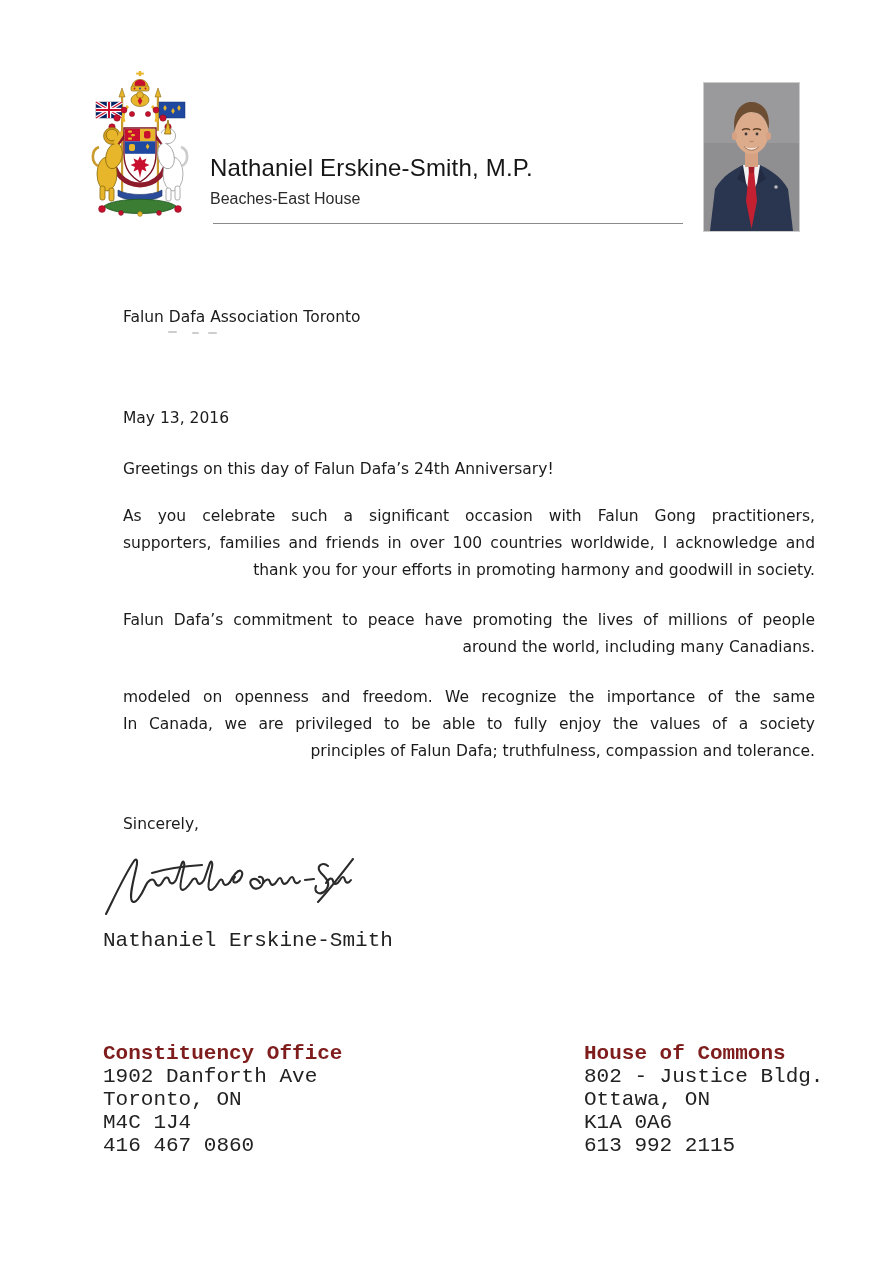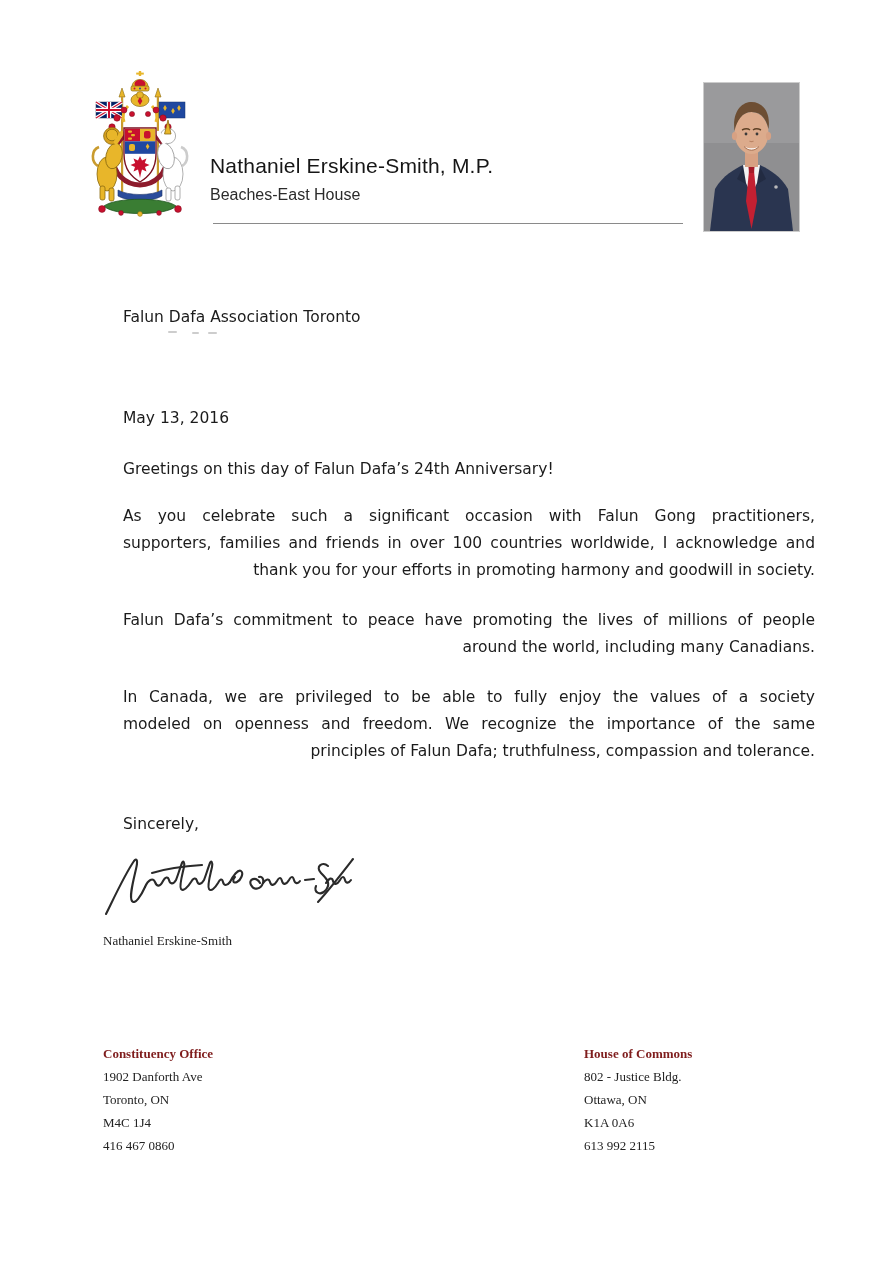--- a/index.html
+++ b/index.html
@@ -11,41 +11,41 @@
     background: #ffffff;
     font-family: "DejaVu Sans", sans-serif;
     color: #1b1b1b;
     overflow: hidden;
   }
   .abs { position: absolute; }
 
   
   .hdr-name {
     font-family: "Liberation Sans", sans-serif;
-    font-size: 21px; color: #161616; letter-spacing: 0.2px;
+    font-size: 24px; color: #161616; letter-spacing: 0.2px;
   }
   .hdr-riding {
     font-family: "Liberation Sans", sans-serif;
     font-size: 16px; color: #2b2b2b; margin-top: 8px;
   }
   .hdr-rule { background: #8a8a8a; height: 1px; }
 
   
   .body-text { font-size: 15.5px; line-height: 27px; color: #1b1b1b; margin-left: 20px; }
   .para { width: 692px; }
   .jline { text-align: justify; text-align-last: justify; text-justify: inter-word; }
   .lline { text-align: right; }
 
   
   .redact-mark { position: absolute; height: 2px; background: #cdcdcd; border-radius: 1px; }
 
   
   .footer-col {
-    font-family: Liberation Serif, serif;
-    font-size: 13px; line-height: 23px; color: #222222;
+    font-family: Liberation Mono, monospace;
+    font-size: 21px; line-height: 23px; color: #222222;
   }
   .footer-title { font-weight: bold; color: #7f1d1d; }
 
   .photo-frame { border: 1px solid #cccccc; }
 </style>
 </head>
 <body>
 
 <div class="page">
 
@@ -218,22 +218,22 @@
     <div class="jline">supporters, families and friends in over 100 countries worldwide, I acknowledge and</div>
     <div class="lline">thank you for your efforts in promoting harmony and goodwill in society.</div>
   </div>
 
   <div class="abs body-text para" style="left:103px; top:607px;">
     <div class="jline">Falun Dafa’s commitment to peace have promoting the lives of millions of people</div>
     <div class="lline">around the world, including many Canadians.</div>
   </div>
 
   <div class="abs body-text para" style="left:103px; top:684px;">
+    <div class="jline">modeled on openness and freedom. We recognize the importance of the same</div>
     <div class="jline">In Canada, we are privileged to be able to fully enjoy the values of a society</div>
-    <div class="jline">modeled on openness and freedom. We recognize the importance of the same</div>
     <div class="lline">principles of Falun Dafa; truthfulness, compassion and tolerance.</div>
   </div>
 
   <div class="abs body-text" style="left:103px; top:811px;">Sincerely,</div>
 
   <div class="abs" style="left:100px; top:852px; width:265px; height:70px;">
     <svg width="265" height="70" viewBox="0 0 265 70" xmlns="http://www.w3.org/2000/svg" fill="none" stroke="#2a2a2a" stroke-width="2.1" stroke-linecap="round" stroke-linejoin="round">
       <path d="M6,62 C13,48 25,22 34,9 C37,5 38,9 36,17 C33,30 29,45 32,49 C35,53 41,44 45,35"></path>
       <path d="M45,35 C48,28 53,25 55,30 C57,35 60,35 63,29 C65,25 68,24 69,28 C70,32 73,33 76,28 C78,23 80,16 82,11 C83,8 85,10 84,15 C82,24 79,34 81,37 C83,40 88,35 91,30 C93,26 96,25 97,29 C98,33 101,33 104,28 C106,23 108,16 110,11 C111,8 113,10 112,15 C110,24 107,34 109,37 C111,40 115,36 118,31 C120,27 122,26 123,30 C124,34 127,34 130,30"></path>
       <path d="M130,30 C133,24 138,17 141,19 C144,21 141,28 137,30 C133,32 132,28 135,25"></path>

